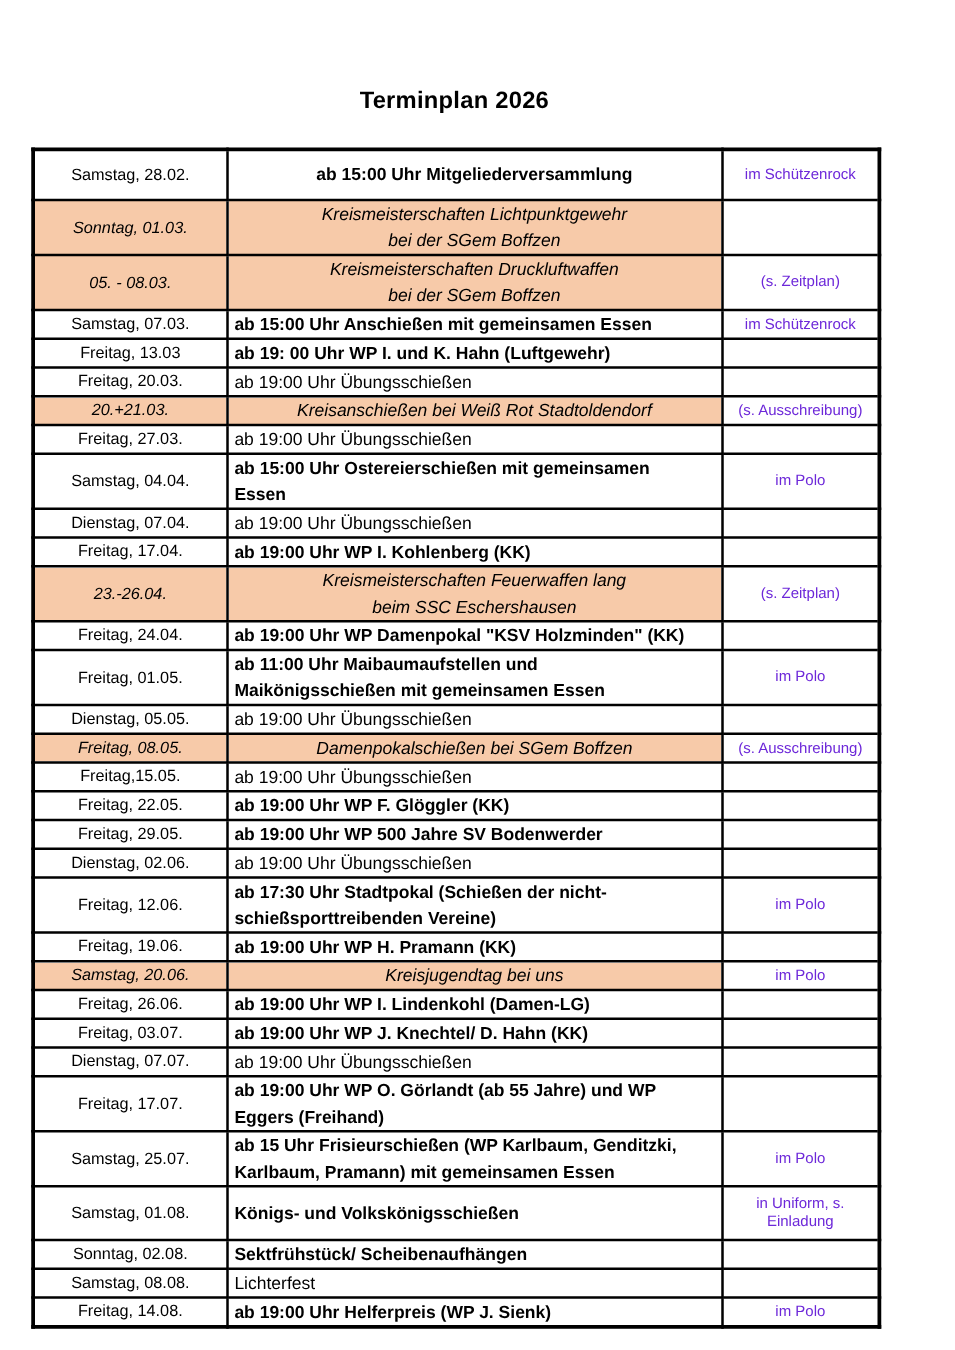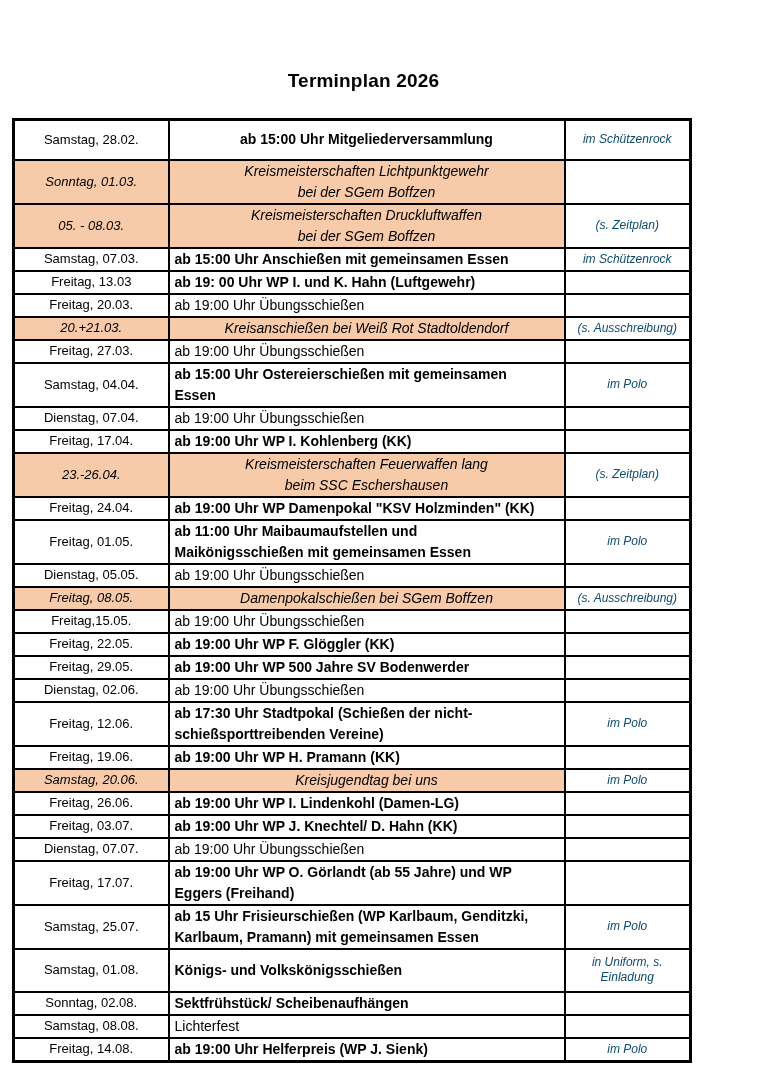--- a/index.html
+++ b/index.html
@@ -22,21 +22,21 @@
     left: 25px;
     width: 677px;
     text-align: center;
     font-size: 19px;
     font-weight: 700;
     letter-spacing: 0.2px;
   }
   table.tbl {
     position: absolute;
     top: 118px;
-    left: 12px;
+    left: 25px;
     width: 677px;
     border-collapse: collapse;
     table-layout: fixed;
     border: 3px solid #000000;
   }
   table.tbl td {
     border: 2px solid #000000;
     padding: 0;
     vertical-align: middle;
     overflow: hidden;
@@ -49,22 +49,21 @@
   .c-event {
     text-align: left;
     padding: 0 5px !important;
     font-size: 14px;
     line-height: 21px;
   }
   .c-note {
     text-align: center;
     font-size: 12px;
     line-height: 15px;
-    color: #0c4a6e;
-    font-style: italic;
+    color: #6d28d9;
   }
   tr.bold .c-event,
   tr.bold-center .c-event {
     font-weight: 700;
   }
   tr.bold-center .c-event {
     text-align: center;
     margin-left: 38px;
   }
   tr.highlight .c-date,

